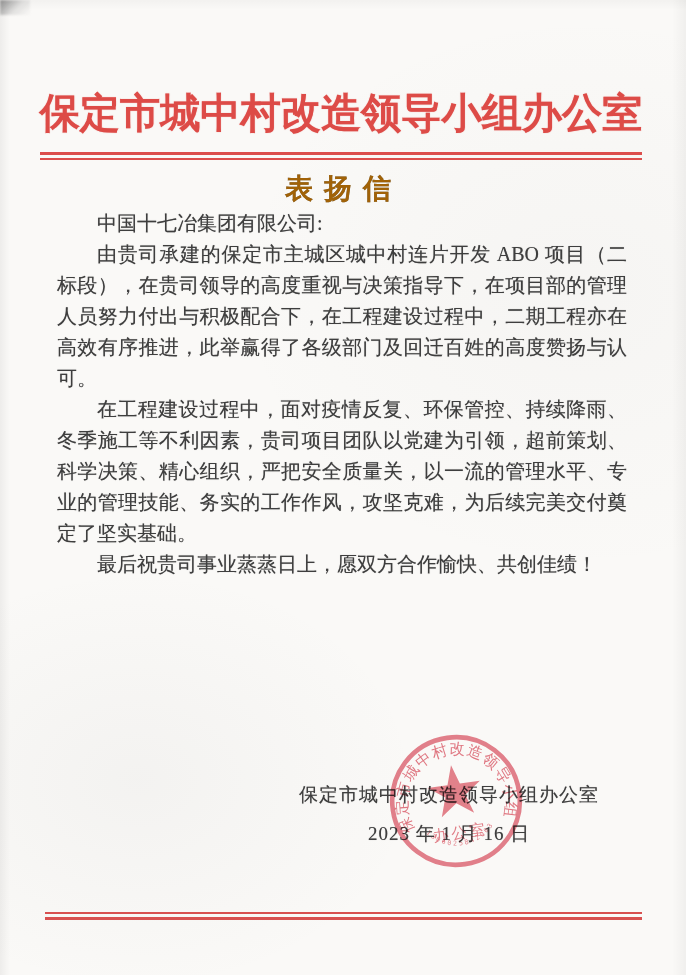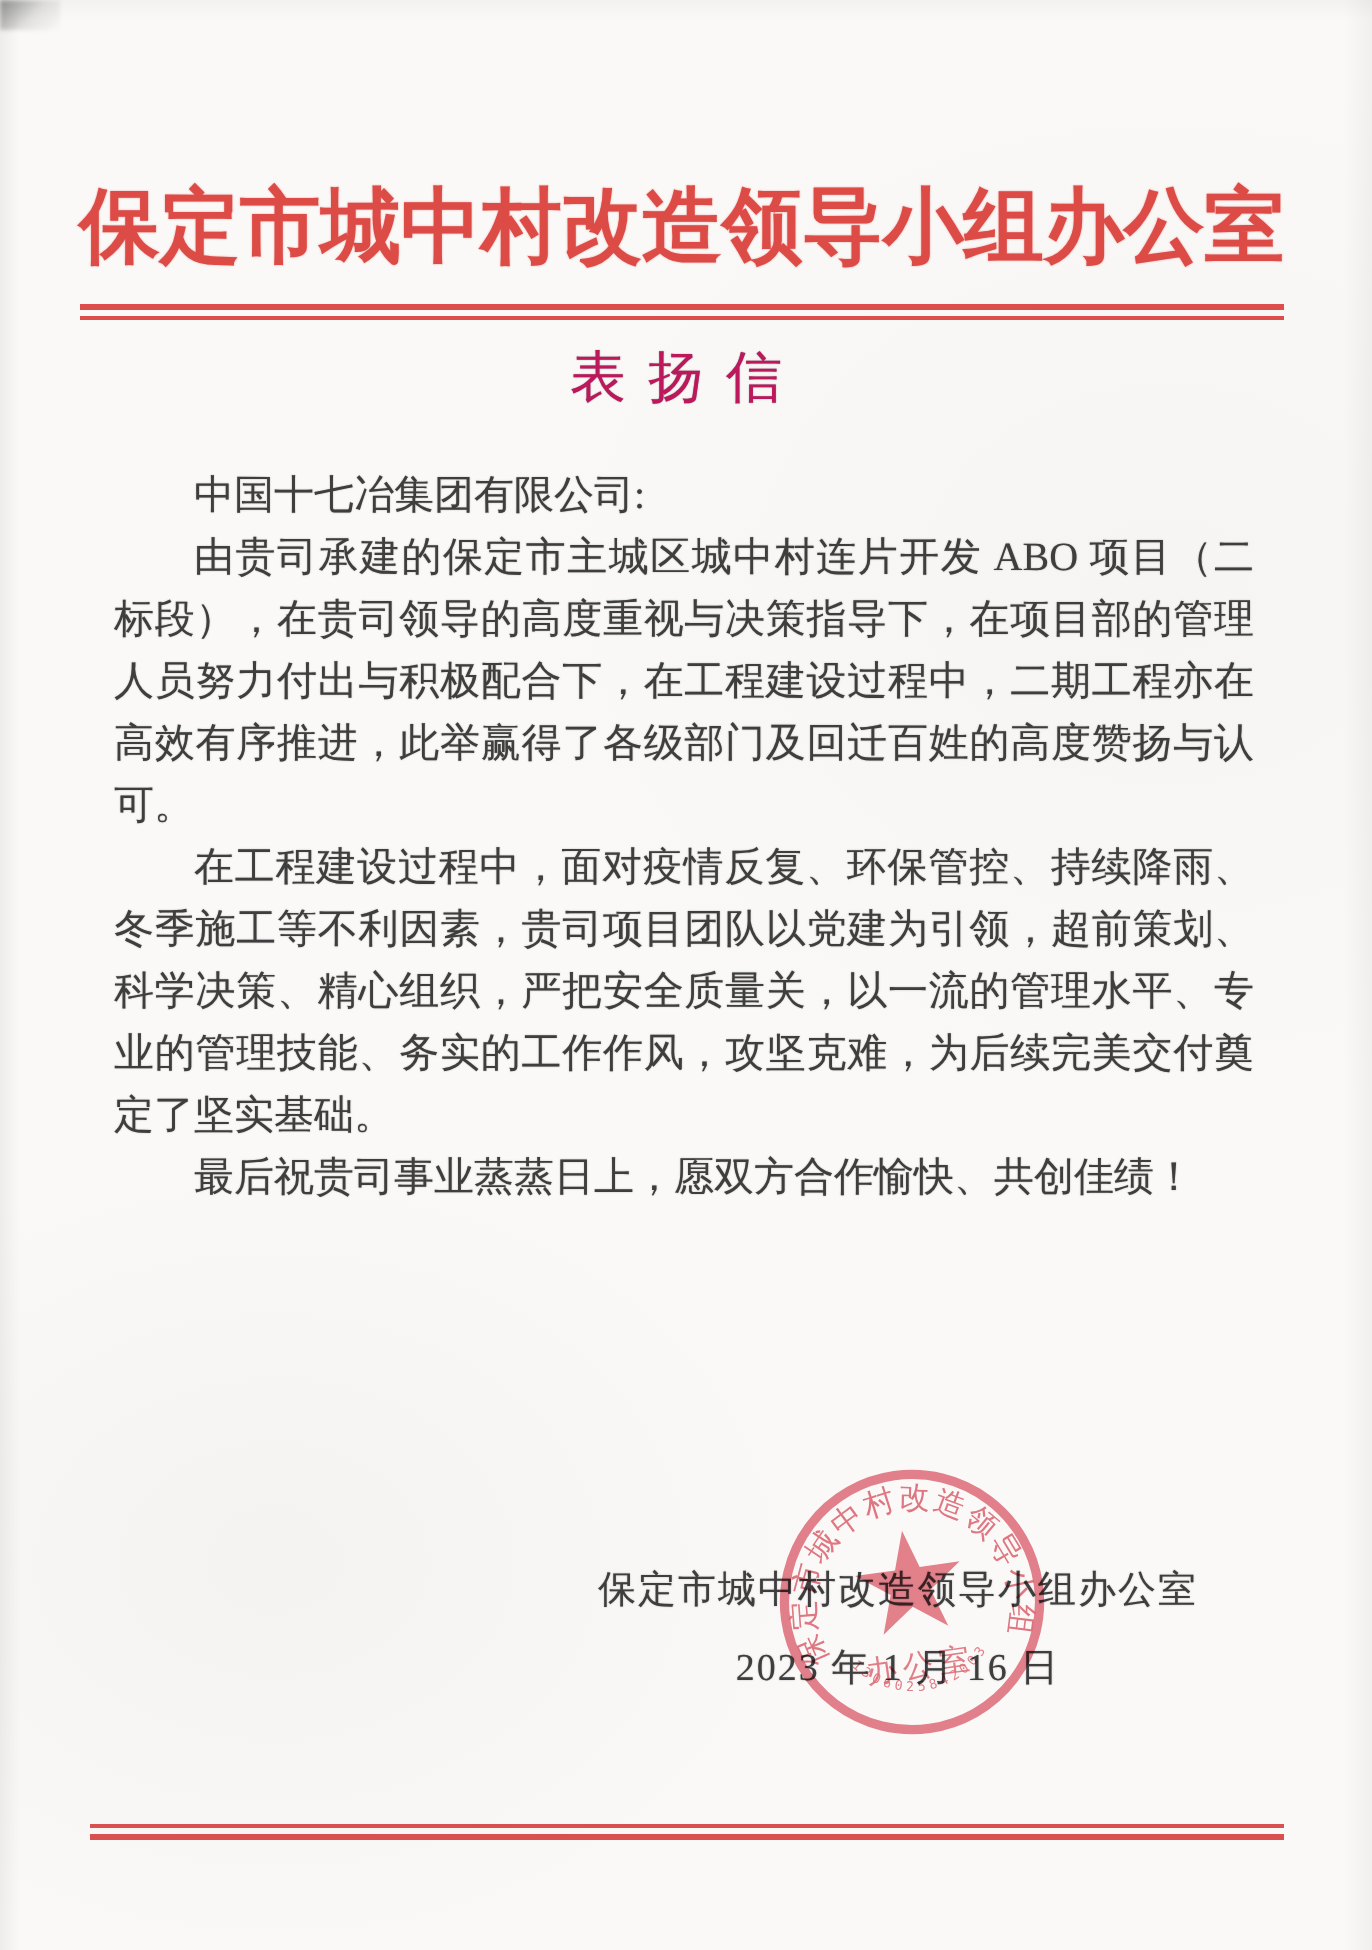--- a/index.html
+++ b/index.html
@@ -34,27 +34,27 @@
   }
   .red-rule {
     position: absolute; left: 40px; right: 44px; top: 152px;
     height: 8px;
     border-top: 3px solid #dc4e4c;
     border-bottom: 2px solid #dc4e4c;
   }
   .doc-title {
     position: absolute; top: 170px; left: 0; right: 8px;
     text-align: center;
-    font-size: 28px; font-weight: normal;
-    color: #be185d;
+    font-size: 28px; font-weight: bold;
+    color: #a16207;
     letter-spacing: 2px;
     text-shadow: 0 0 0.6px rgba(40,40,40,0.6);
   }
   .body-text {
-    position: absolute; top: 233px; left: 57px; width: 570px;
+    position: absolute; top: 208px; left: 57px; width: 570px;
     font-size: 20px; line-height: 31px;
     color: #3e3e3e;
     text-align: justify;
     text-shadow: 0 0 0.7px rgba(70,70,70,0.55);
   }
   .body-text p { text-indent: 2em; margin: 0; }
   .salutation { text-indent: 0; }
   .closing {
     position: absolute; top: 782px; left: 298px; width: 302px;
     text-align: center;

